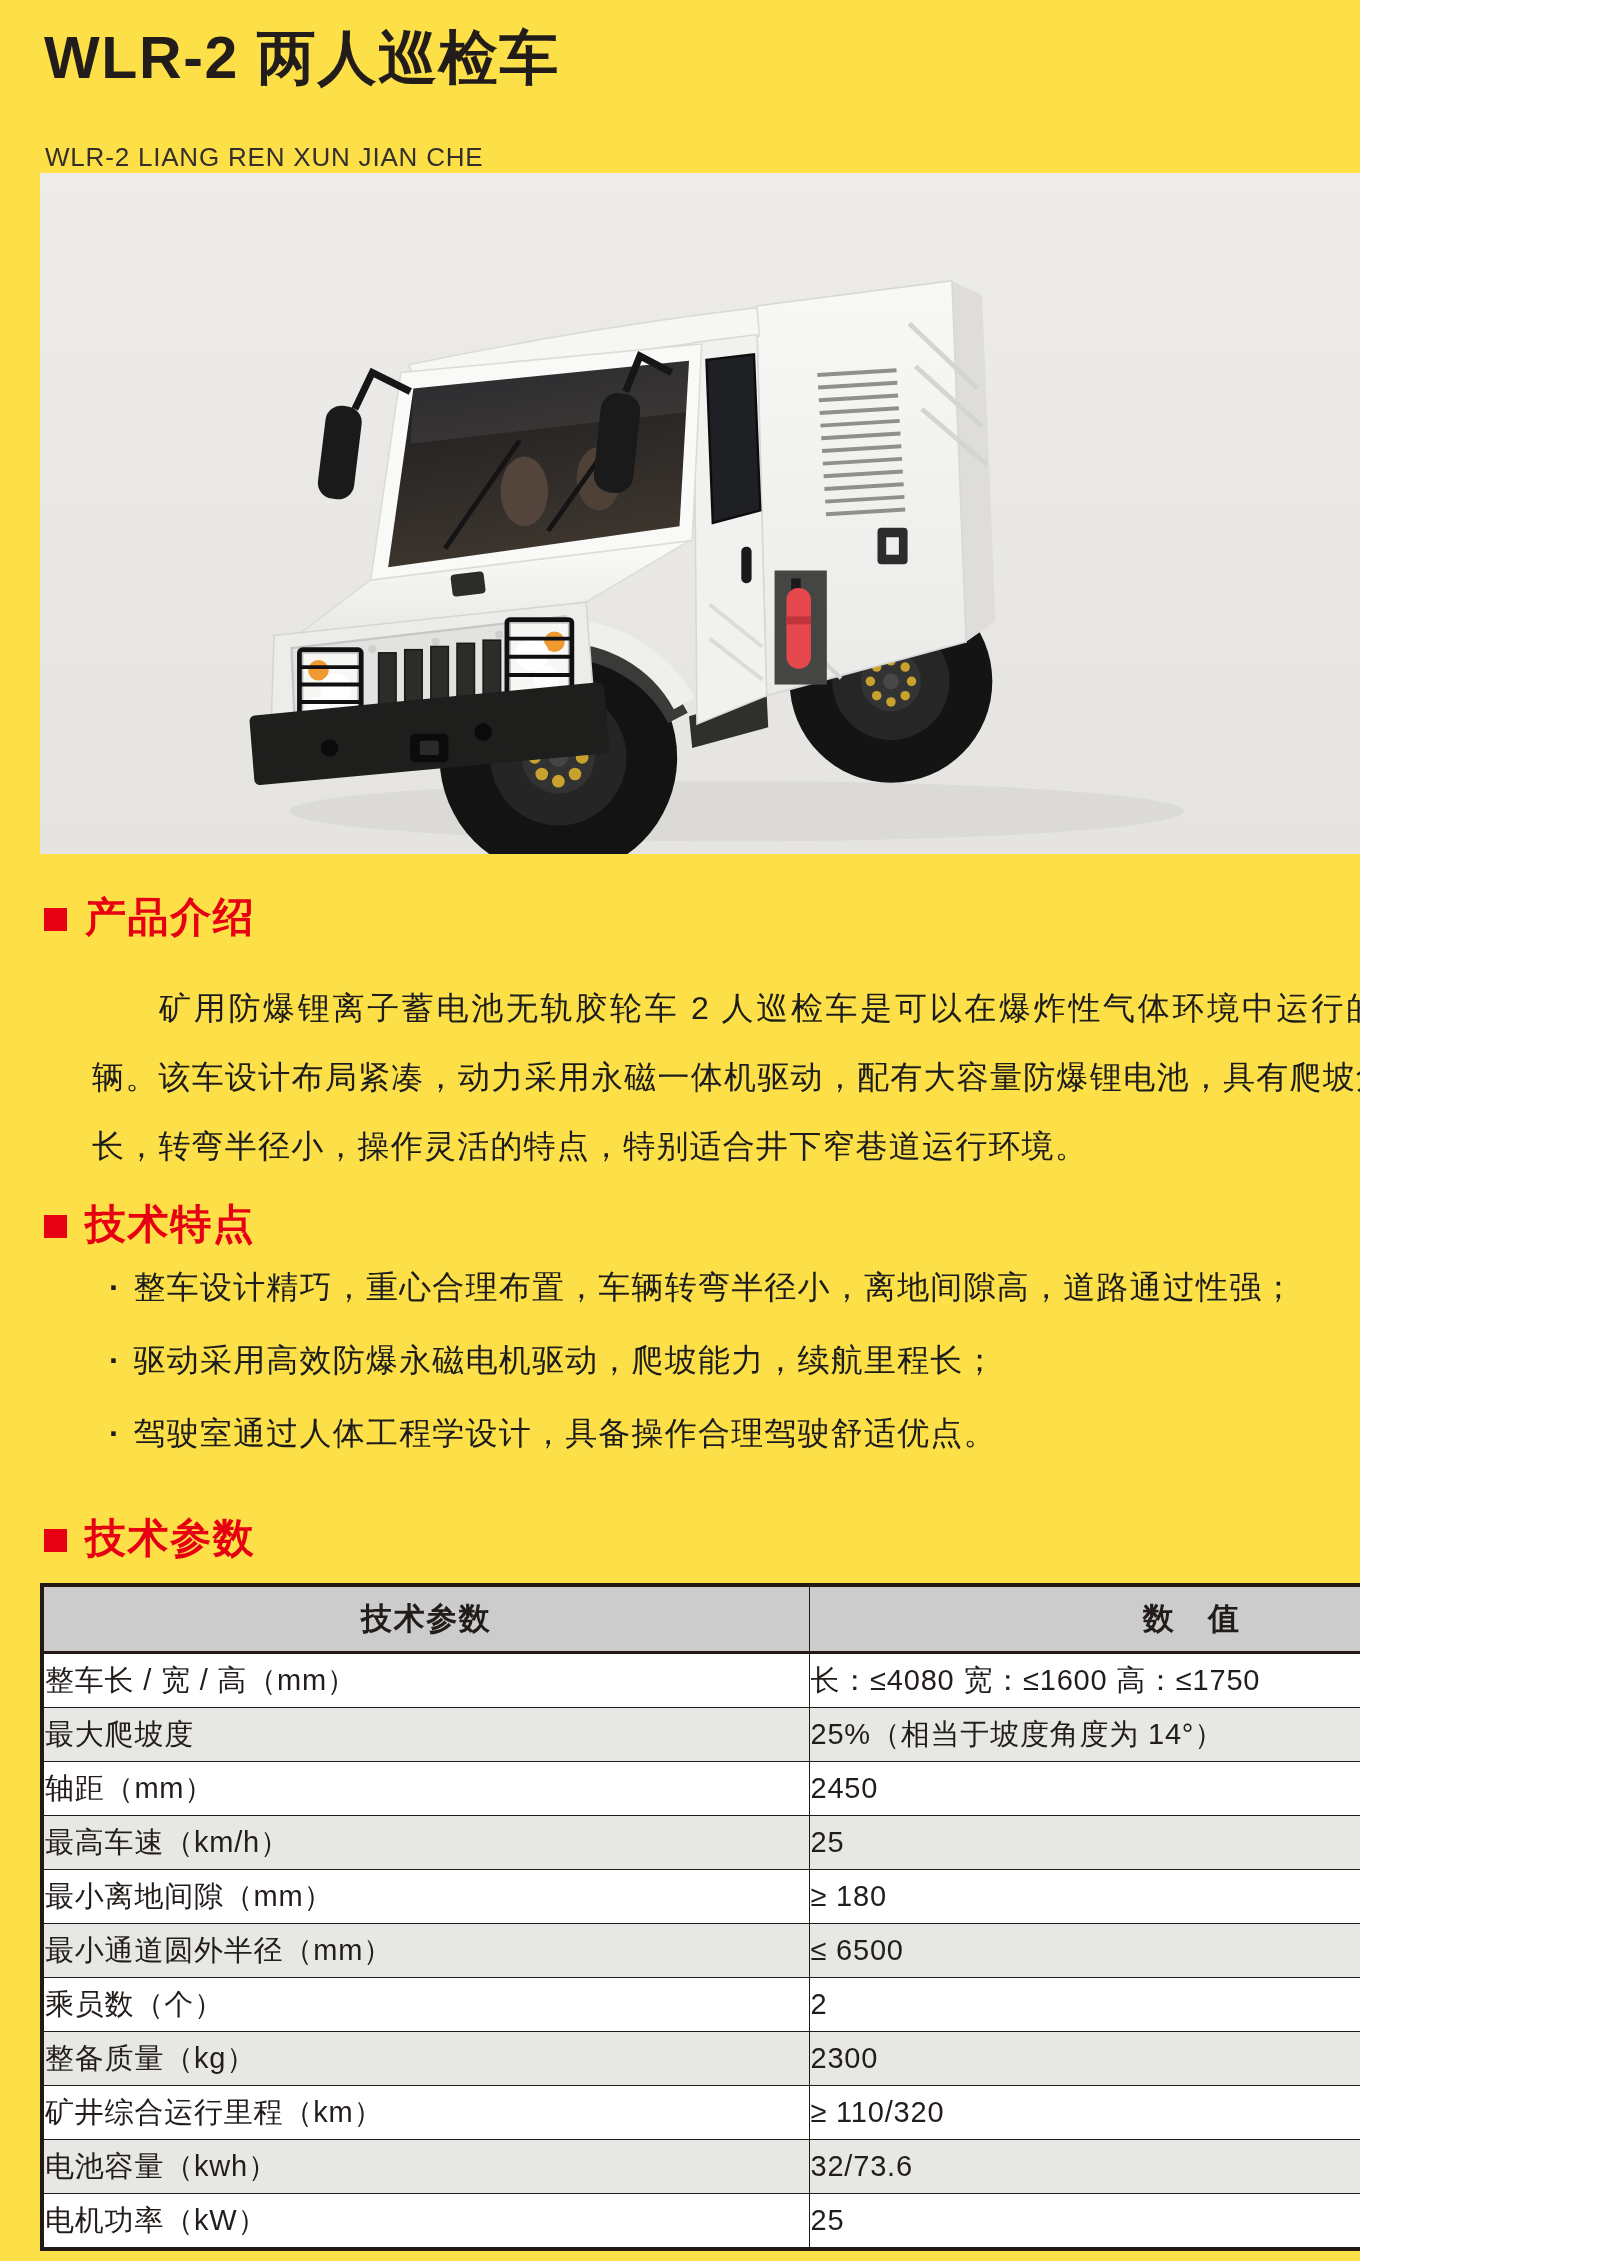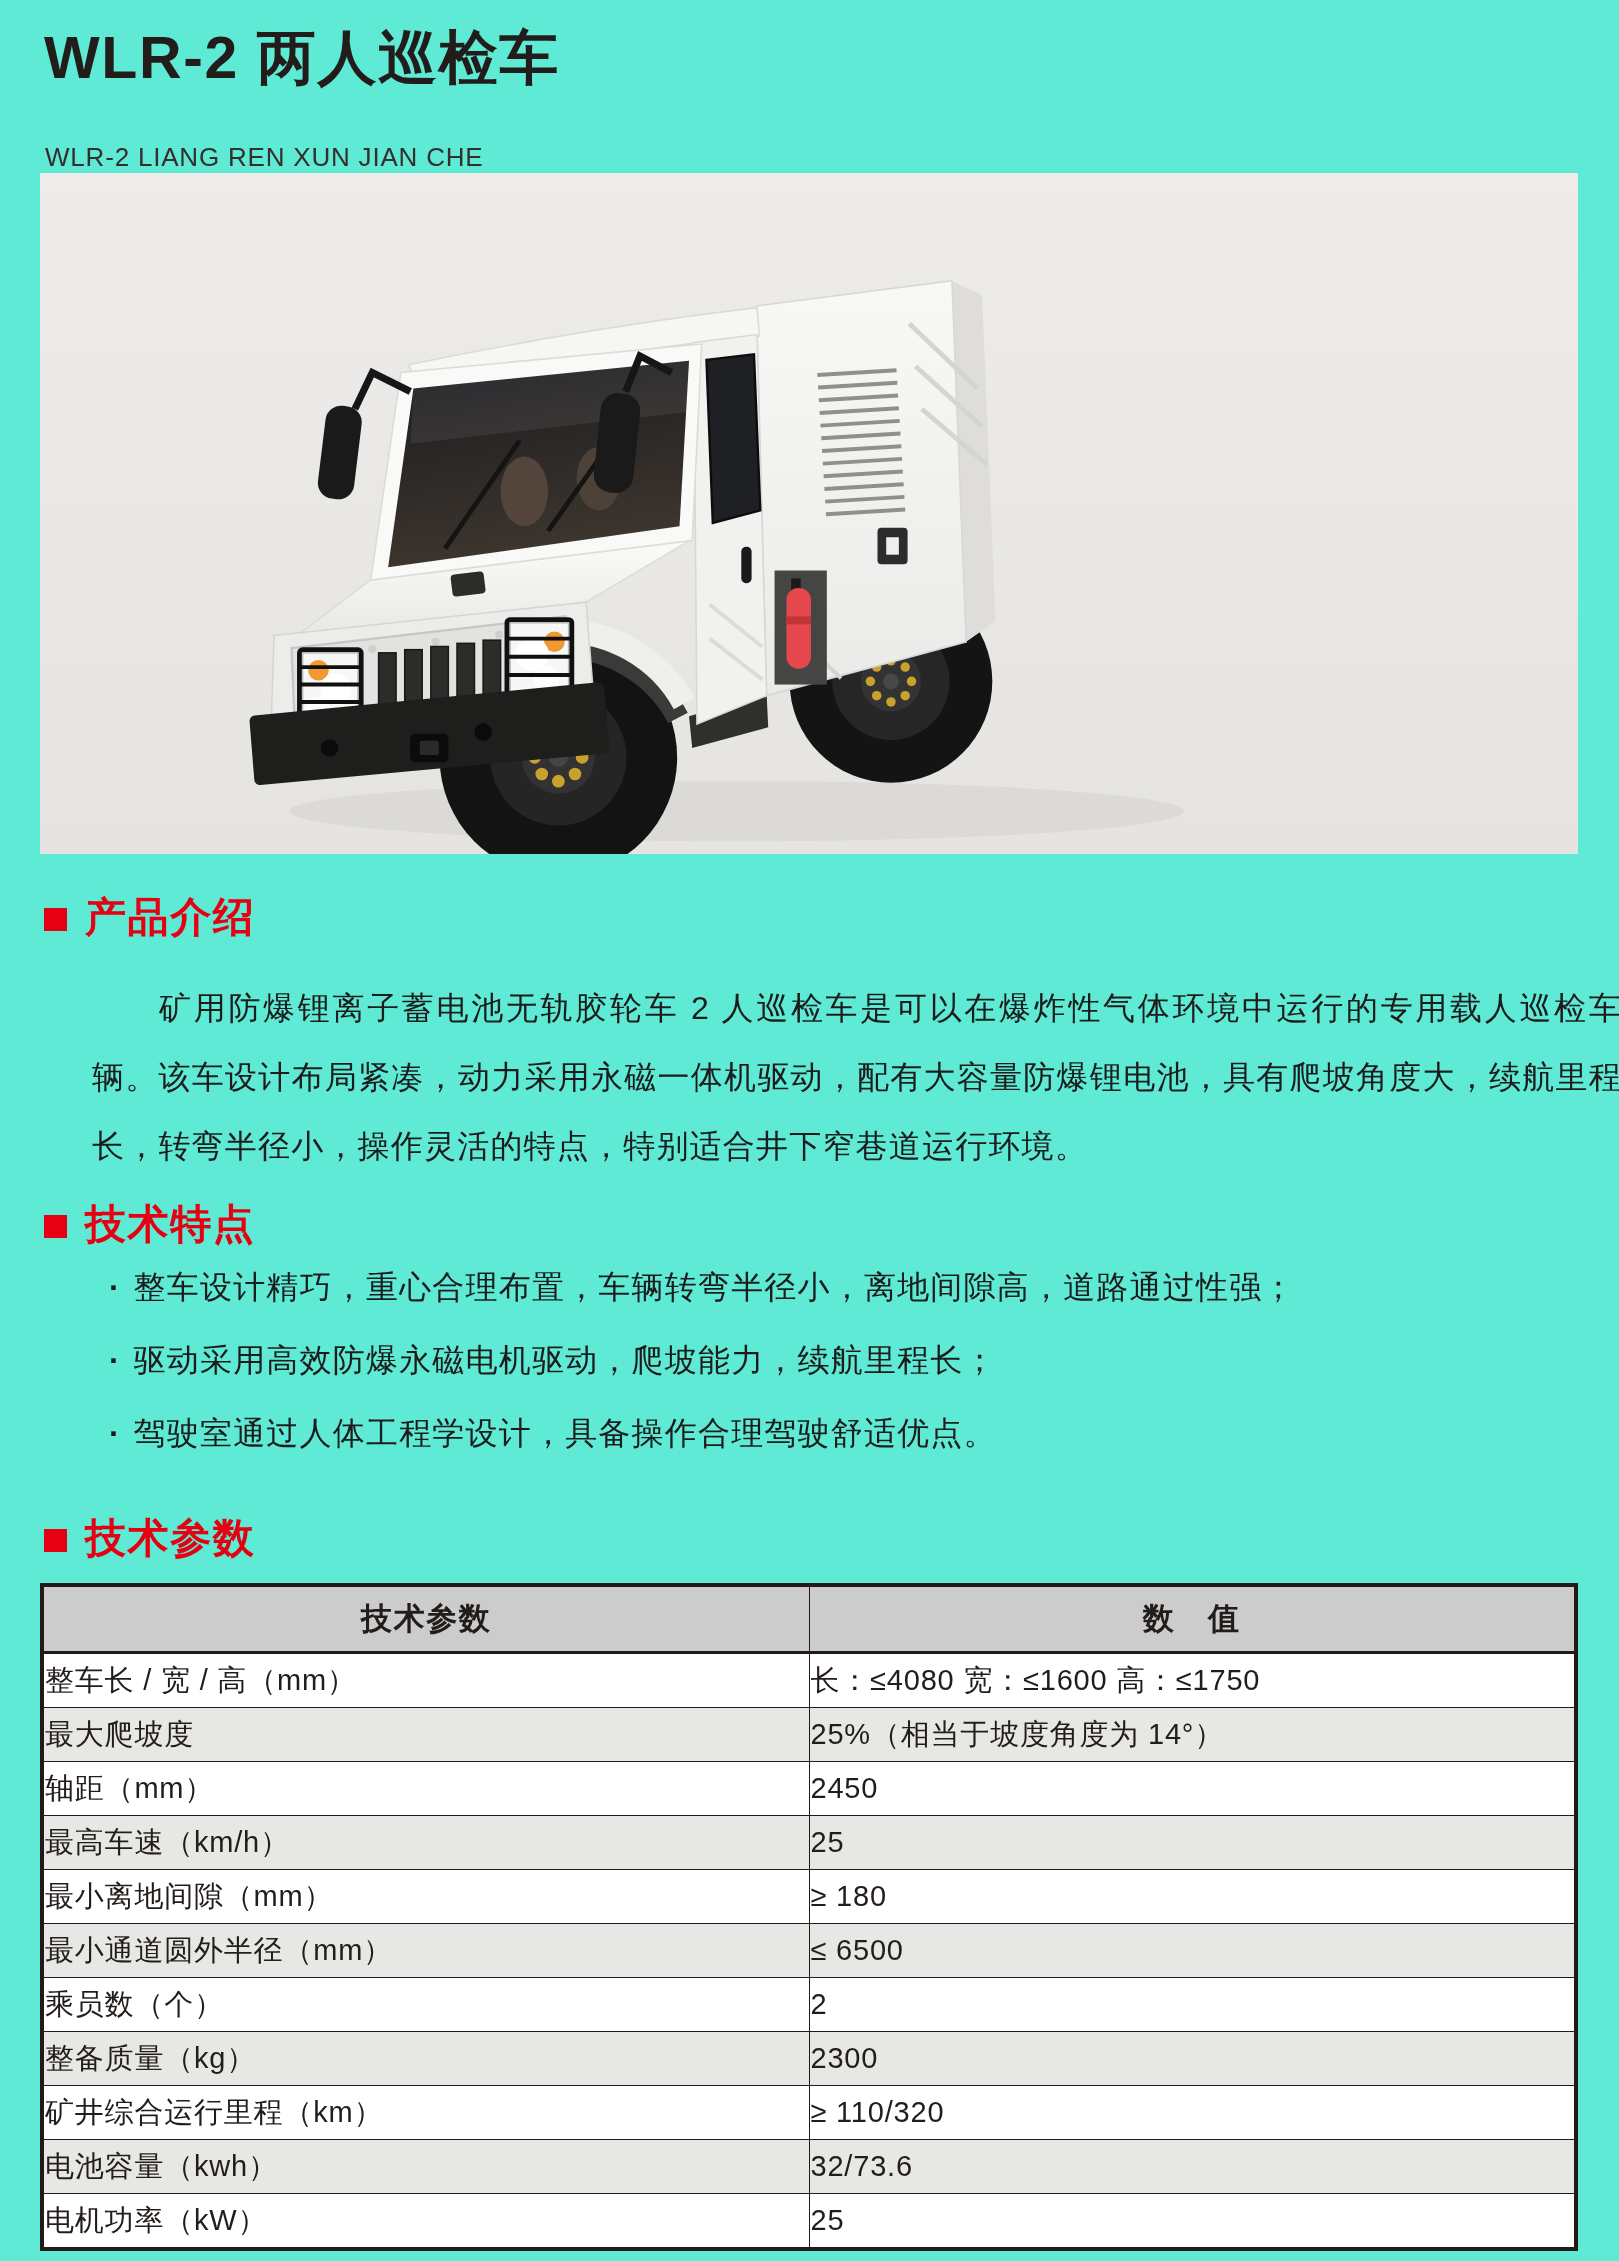--- a/index.html
+++ b/index.html
@@ -1,19 +1,19 @@
 <!DOCTYPE html>
 <html style="font-size:12.7px"><head>
 <meta charset="utf-8">
 <style>
   html,body{margin:0;padding:0;background:#ffffff;}
   .page{
     position:relative;
-    width:1619px;height:2261px;
-    background:#5eead4;
+    width:1360px;height:2261px;
+    background:#fde047;
     overflow:hidden;
     font-family:"Liberation Sans","DejaVu Sans",sans-serif;
     color:#221d1a;
     text-decoration:underline;
   }
   .page-title{
     position:absolute;left:44px;top:19px;
     font-size:59px;font-weight:600;letter-spacing:1.6px;
     color:#221d1a;white-space:nowrap;
   }

